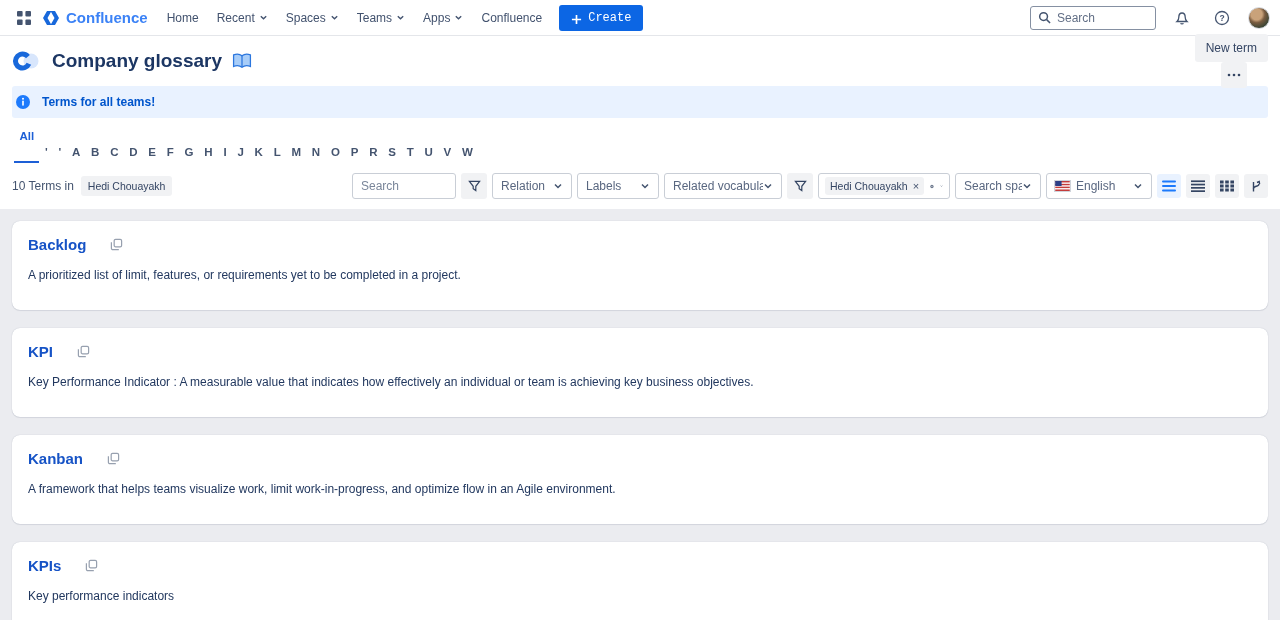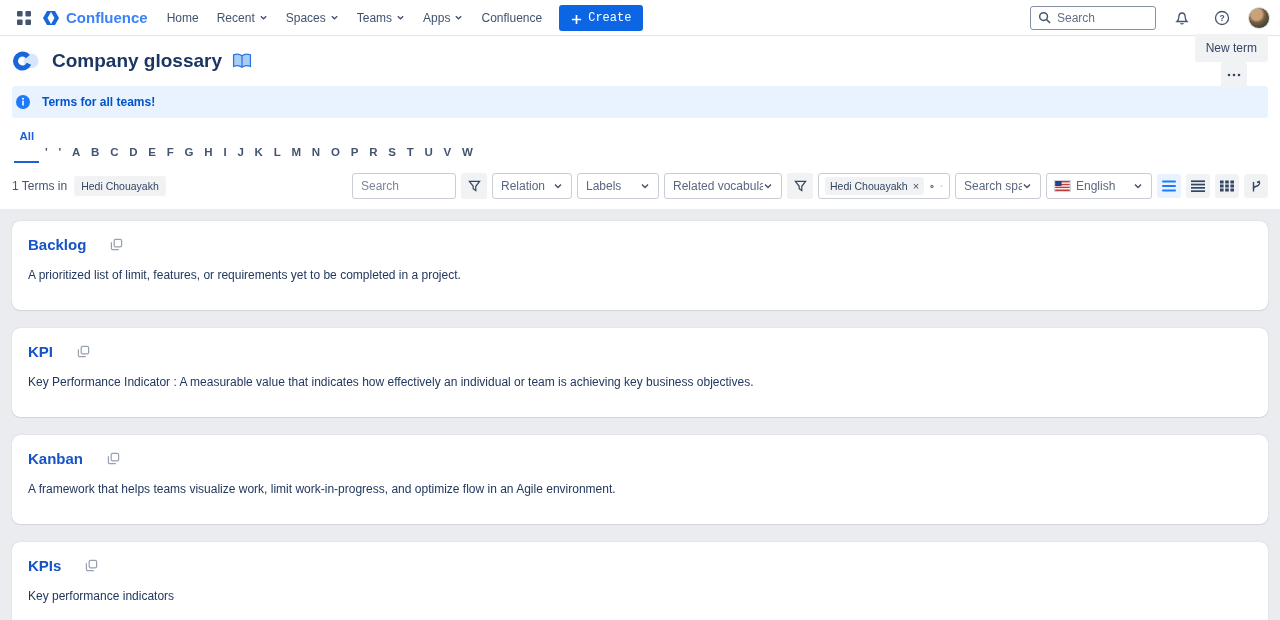--- a/index.html
+++ b/index.html
@@ -214,21 +214,21 @@
     <span class="alpha">R</span>
     <span class="alpha">S</span>
     <span class="alpha">T</span>
     <span class="alpha">U</span>
     <span class="alpha">V</span>
     <span class="alpha">W</span>
   </div>
 
   <div class="filter-row">
     <div class="count-group">
-      <span>1 Terms in</span>
+      <span>10 Terms in</span>
       <span class="space-tag">Hedi Chouayakh</span>
     </div>
 
     <div class="filters-right">
       <div class="ctl search" style="width:104px">
         <input type="text" placeholder="Search" style="">
       </div>
       <button class="funnel-btn">
         <svg width="13" height="13" viewBox="0 0 14 14" fill="none" stroke="#344563" stroke-width="1.3">
           <path d="M1.5 1.5 h11 L8.4 6.8 v4.6 l-2.8 -2 v-2.6 Z"></path>

